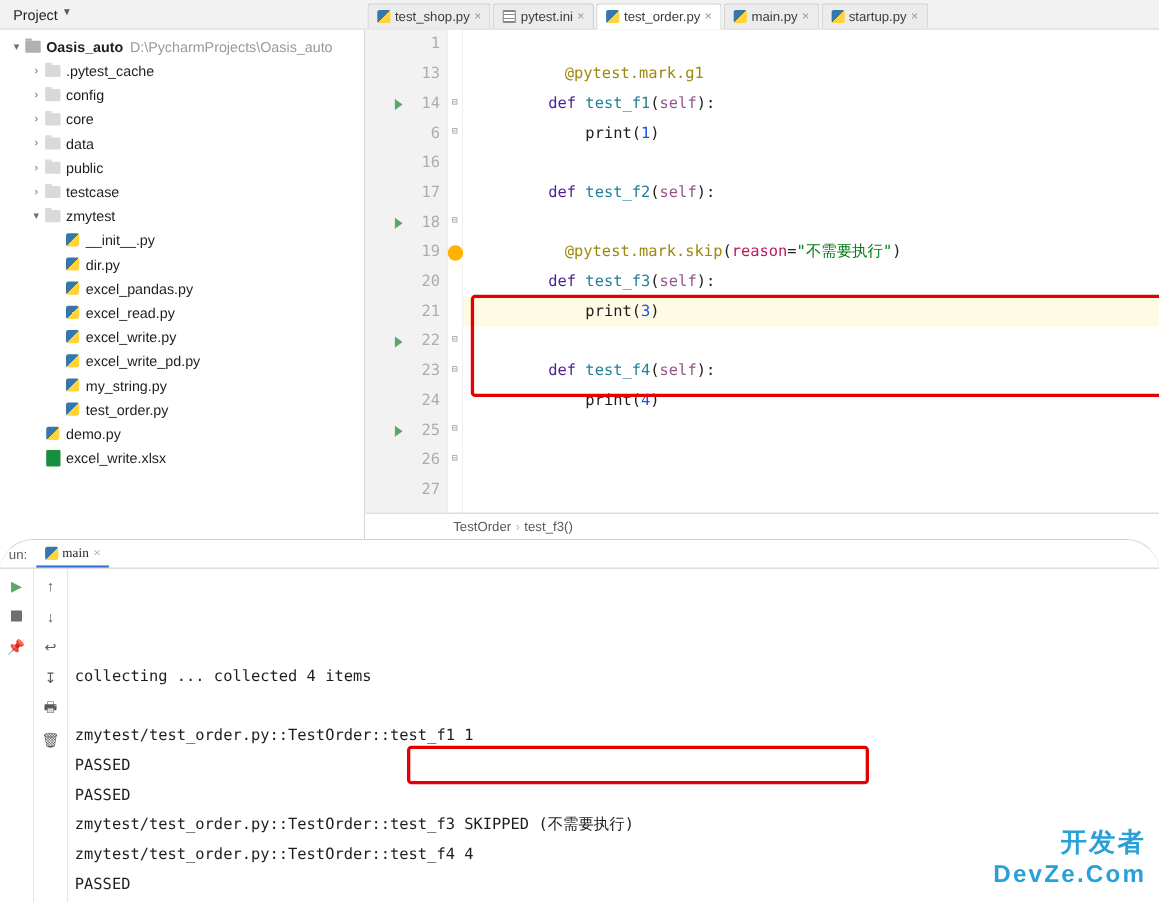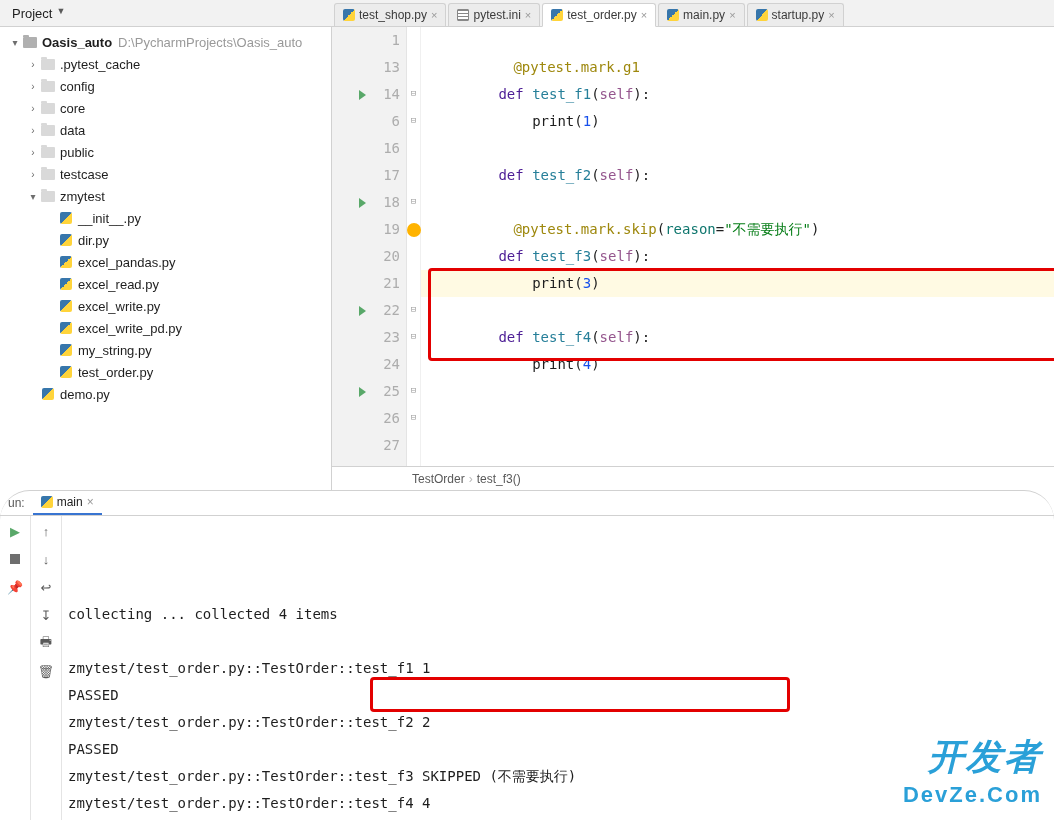--- a/index.html
+++ b/index.html
@@ -46,45 +46,45 @@
 .gutter .gl{ height:27px; display:flex; align-items:center; justify-content:flex-end; padding-right:6px; position:relative;}
 .gutter .run-tri{ position:absolute; right:40px; width:0;height:0;border-left:7px solid #59a869;border-top:5px solid transparent;border-bottom:5px solid transparent;}
 .code{ flex:1; position:relative; padding-left:10px;}
 .code .line{ height:27px; white-space:pre;}
 .hl-line{ background:#fffae3; position:absolute; left:0; right:0; height:27px;}
 .fold-col{ width:14px; background:#fff; border-right:1px solid #f0f0f0;}
 .fold-col .fc{height:27px; position:relative;}
 .fold-col .fold-minus{position:absolute; left:2px; top:9px; width:9px; height:9px; font-size:9px; line-height:7px; text-align:center; color:#999;}
 .bulb{position:absolute; width:14px; height:14px; left:-24px; border-radius:50%; background:#ffb300;}
 
-.kw{color:#4c1d95;} .dec{color:#9e880d;margin-left:15px;} .fn{color:#267f99;} .bself{color:#94558d;} .num{color:#1750eb;} .str{color:#067d17;} .param{color:#0f766e;}
+.kw{color:#4c1d95;} .dec{color:#9e880d;margin-left:15px;} .fn{color:#267f99;} .bself{color:#94558d;} .num{color:#1750eb;} .str{color:#067d17;} .param{color:#be185d;}
 
 .redbox{ position:absolute; border:3px solid #e30000; border-radius:4px; pointer-events:none;}
 .editor-redbox{ top:241px; left:96px; width:790px; height:93px;}
 
 
 .bc{ height:24px; border-top:1px solid #d1d1d1; display:flex; align-items:center; padding-left:80px; font-size:12px; color:#595959; background:#fff;}
 .bc span.sep{ color:#bbb; padding:0 4px;}
 
 
 .lower{ height:330px; border-top:1px solid #d1d1d1; display:flex; background:#fff;}
 .run-header{ height:28px; display:flex; align-items:center; border-bottom:1px solid #d1d1d1; font-size:12px;}
 .run-header .pretext{ color:#595959; padding:0 8px;}
-.run-tab{ display:flex; align-items:center; gap:4px; padding:4px 8px; border-bottom:2px solid #3874d1; color:#1e1e1e;}
+.run-tab{ display:flex; align-items:center; gap:4px; padding:4px 8px; border-bottom:2px solid #3874d1; color:#1e1e1e;font-family:Liberation Serif, serif;}
 .run-tab .close{color:#999;}
 .run-body{ flex:1; display:flex;}
 .run-gutter{ width:31px; border-right:1px solid #e4e4e4; display:flex; flex-direction:column; align-items:center; padding-top:6px; gap:10px; color:#595959;}
 .run-gutter2{ width:31px; border-right:1px solid #e4e4e4; display:flex; flex-direction:column; align-items:center; padding-top:6px; gap:10px; color:#595959;}
 .run-gutter div,.run-gutter2 div{width:18px;height:18px;display:flex;align-items:center;justify-content:center;cursor:pointer;}
 .run-gutter .play{color:#59a869;}
 .console{ flex:1; font-family:Consolas,Menlo,monospace; font-size:14px; line-height:27px; padding:4px 6px; position:relative; white-space:pre;}
 .console-redbox{ top:161px; left:308px; width:420px; height:35px;}
 
 .watermark{position:absolute; right:12px; bottom:12px; text-align:right; font-weight:700; letter-spacing:2px;}
-.watermark .l1{color:#2aa0d8; font-size:36px; font-family:"Microsoft YaHei",sans-serif;font-style:italic;}
+.watermark .l1{color:#2aa0d8; font-size:24px; font-family:"Microsoft YaHei",sans-serif;}
 .watermark .l2{color:#2aa0d8; font-size:22px; font-family:Arial,sans-serif; font-weight:600;}
 </style>
 </head>
 <body>
 
 <div class="toolbar">
   <div class="proj-btn">
     <span>Project</span>
     <span class="arrow">▼</span>
   </div>
@@ -254,20 +254,27 @@
               <span class="pyicon"></span>
             </span>
             <span class="label">test_order.py</span>
           </div>
           <div class="tree-row depth1">
             <span class="tw"></span>
             <span class="fico">
               <span class="pyicon"></span>
             </span>
             <span class="label">demo.py</span>
+          </div>
+          <div class="tree-row depth1">
+            <span class="tw"></span>
+            <span class="fico">
+              <span class="xlsx"></span>
+            </span>
+            <span class="label">excel_write.xlsx</span>
           </div>
         </div>
     </div>
 
     <div class="editor">
       <div class="gutter-and-code">
         <div class="gutter" id="gutter">
             <div class="gl">1</div>
             <div class="gl">13</div>
             <div class="gl">14<span class="run-tri"></span></div>
@@ -368,21 +375,21 @@
       <div class="run-gutter2">
         <div>↑</div>
         <div>↓</div>
         <div>↩</div>
         <div>↧</div>
         <div>🖶</div>
         <div>🗑</div>
       </div>
       <div class="console" id="console">
         <div class="redbox console-redbox"></div>
-      <div>collecting ... collected 4 items</div><div>&nbsp;</div><div>zmytest/test_order.py::TestOrder::test_f1 1</div><div>PASSED</div><div>zmytest/test_order.py::TestOrder::test_f2 2</div><div>PASSED</div><div>zmytest/test_order.py::TestOrder::test_f3 SKIPPED (不需要执行)</div><div>zmytest/test_order.py::TestOrder::test_f4 4</div><div>PASSED</div></div>
+      <div>collecting ... collected 4 items</div><div>&nbsp;</div><div>zmytest/test_order.py::TestOrder::test_f1 1</div><div>PASSED</div><div>PASSED</div><div>zmytest/test_order.py::TestOrder::test_f3 SKIPPED (不需要执行)</div><div>zmytest/test_order.py::TestOrder::test_f4 4</div><div>PASSED</div></div>
     </div>
   </div>
 </div>
 
 <div class="watermark">
   <div class="l1">开发者</div>
   <div class="l2">DevZe.Com</div>
 </div>
 
 </body></html>

